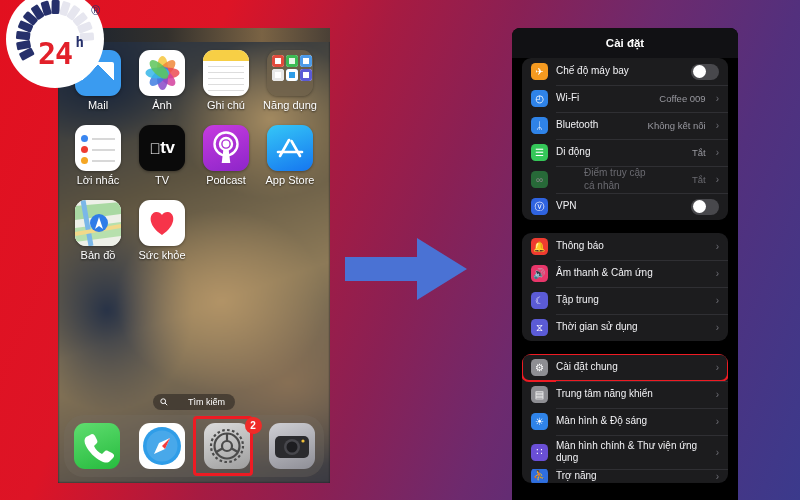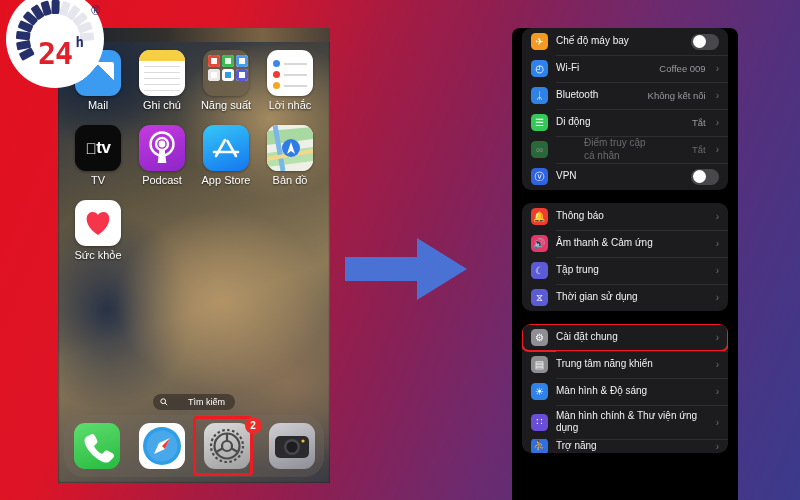--- a/index.html
+++ b/index.html
@@ -225,40 +225,53 @@
 
   <div class="app-grid">
 
     <div class="app">
       <div class="tile ico-mail">
           <div class="flap"></div>
         </div>
       <div class="lbl">Mail</div>
     </div>
     <div class="app">
+      <div class="tile ico-photos" id="photos-tile">
+          <div class="petal" style="background: rgb(246, 198, 60); transform: rotate(0deg) translateY(-5px);"></div>
+          <div class="petal" style="background: rgb(240, 136, 58); transform: rotate(45deg) translateY(-5px);"></div>
+          <div class="petal" style="background: rgb(236, 75, 82); transform: rotate(90deg) translateY(-5px);"></div>
+          <div class="petal" style="background: rgb(210, 64, 156); transform: rotate(135deg) translateY(-5px);"></div>
+          <div class="petal" style="background: rgb(138, 73, 200); transform: rotate(180deg) translateY(-5px);"></div>
+          <div class="petal" style="background: rgb(63, 125, 224); transform: rotate(225deg) translateY(-5px);"></div>
+          <div class="petal" style="background: rgb(54, 182, 232); transform: rotate(270deg) translateY(-5px);"></div>
+          <div class="petal" style="background: rgb(94, 196, 90); transform: rotate(315deg) translateY(-5px);"></div>
+        </div>
+      <div class="lbl">Ảnh</div>
+    </div>
+    <div class="app">
       <div class="tile ico-notes" id="notes-tile">
           <div class="bar"></div>
           <div class="ln" style="top: 16px;"></div>
           <div class="ln" style="top: 22px;"></div>
           <div class="ln" style="top: 28px;"></div>
           <div class="ln" style="top: 34px;"></div>
           <div class="ln" style="top: 40px;"></div>
         </div>
       <div class="lbl">Ghi chú</div>
     </div>
     <div class="app">
       <div class="tile ico-folder" id="folder-tile">
           <div class="mini" style="left: 5px; top: 5px; background: rgb(255, 255, 255); box-shadow: rgb(226, 75, 60) 0px 0px 0px 3px inset;"></div>
           <div class="mini" style="left: 19px; top: 5px; background: rgb(232, 245, 233); box-shadow: rgb(60, 186, 84) 0px 0px 0px 3px inset;"></div>
           <div class="mini" style="left: 33px; top: 5px; background: rgb(255, 255, 255); box-shadow: rgb(76, 154, 232) 0px 0px 0px 3px inset;"></div>
           <div class="mini" style="left: 5px; top: 19px; background: rgb(255, 255, 255); box-shadow: rgb(232, 232, 232) 0px 0px 0px 3px inset;"></div>
           <div class="mini" style="left: 19px; top: 19px; background: rgb(47, 157, 232); box-shadow: rgb(255, 255, 255) 0px 0px 0px 3px inset;"></div>
           <div class="mini" style="left: 33px; top: 19px; background: rgb(255, 255, 255); box-shadow: rgb(91, 91, 214) 0px 0px 0px 3px inset;"></div>
         </div>
-      <div class="lbl">Năng suất</div>
+      <div class="lbl">Năng dụng</div>
     </div>
 
     <div class="app">
       <div class="tile ico-reminders" id="rem-tile">
           <div class="dot" style="background: rgb(58, 134, 240); top: 10px;"></div>
           <div class="rl" style="top: 13px;"></div>
           <div class="dot" style="background: rgb(239, 59, 48); top: 21px;"></div>
           <div class="rl" style="top: 24px;"></div>
           <div class="dot" style="background: rgb(245, 166, 35); top: 32px;"></div>
           <div class="rl" style="top: 35px;"></div>
@@ -380,20 +393,21 @@
   </div>
 </div>
 
 <div id="arrow">
   <svg width="122" height="62" viewBox="0 0 122 62">
     <path d="M0 19 H72 V0 L122 31 L72 62 V43 H0 Z" fill="#4a72d4"></path>
   </svg>
 </div>
 
 <div id="settings">
+  <div id="settings-title">Cài đặt</div>
   <div id="settings-body">
       <div class="group">
         <div class="row">
           <div class="rico" style="background: rgb(245, 154, 32);">✈</div>
           <div class="rlabel">Chế độ máy bay</div>
           <div class="toggle">
             <div class="knob"></div>
           </div>
         </div>
         <div class="row">

